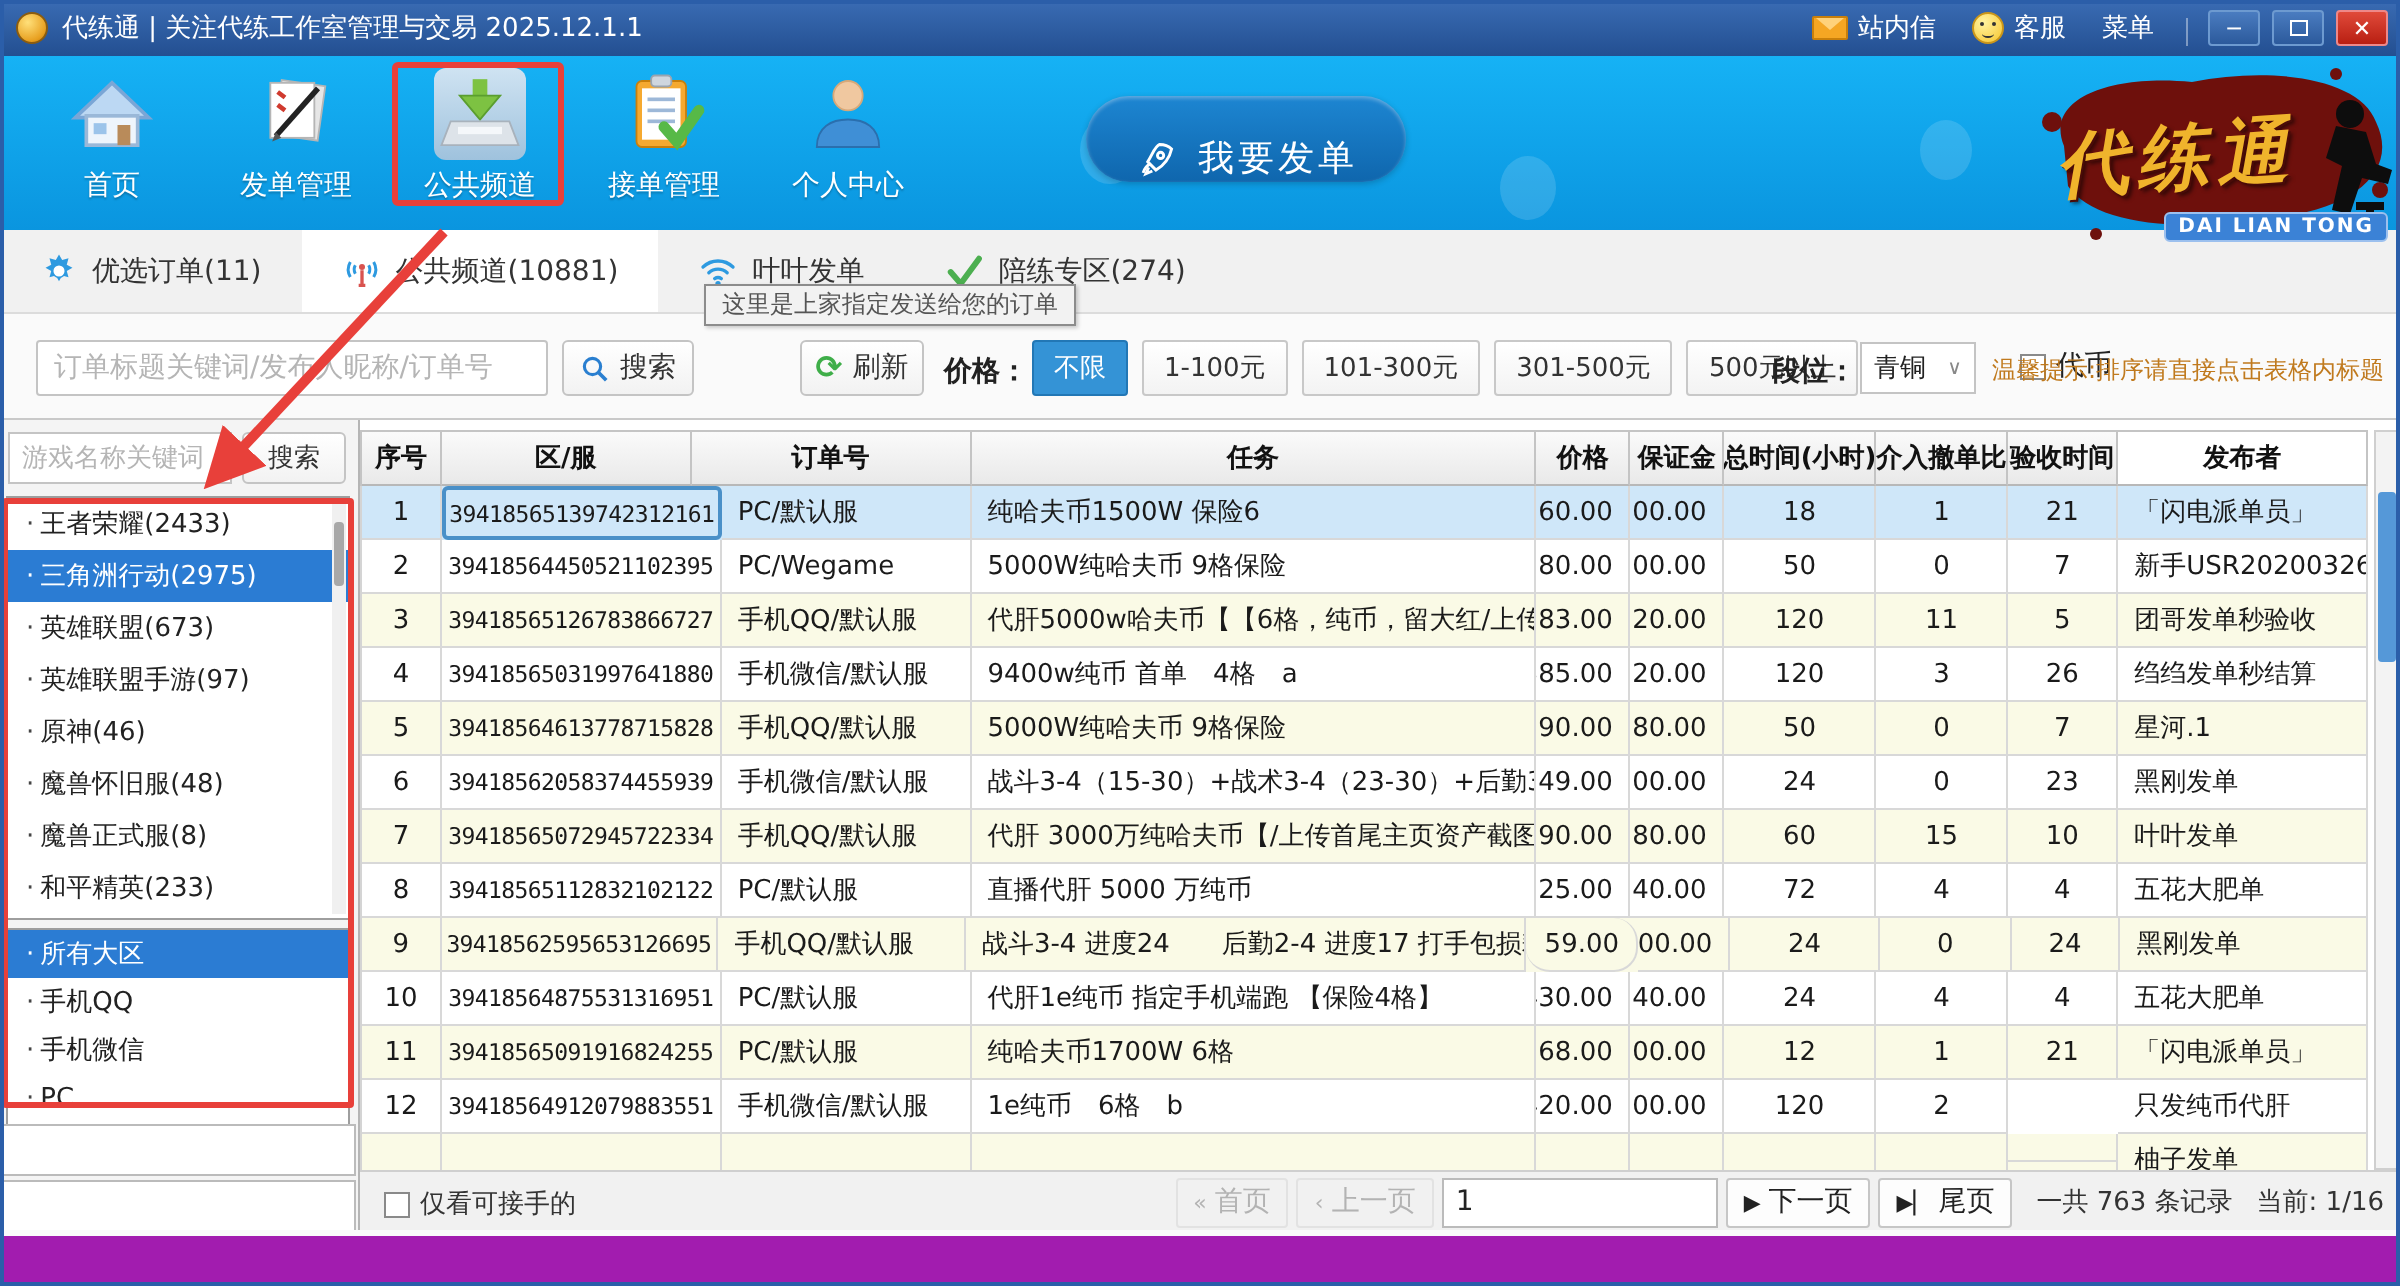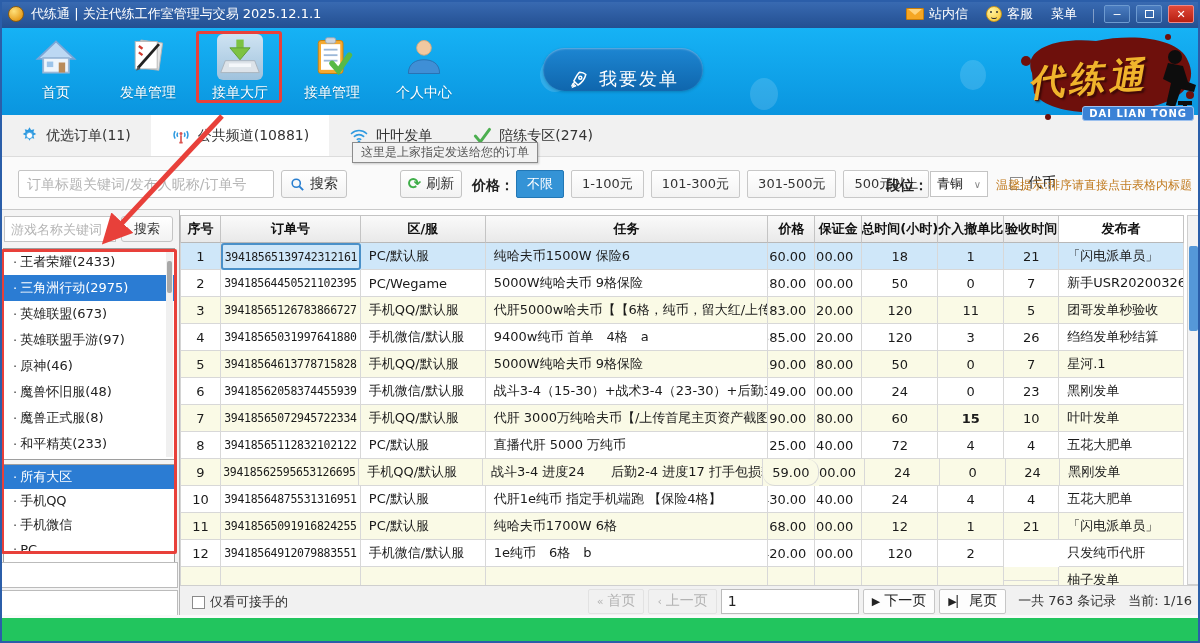--- a/index.html
+++ b/index.html
@@ -2,21 +2,21 @@
 <html style="--accent: #2b7cd3; --annot: #e8403a; --selrow: #cfe7f9; --stripe: #fafae6; --navtop: #16b2f5; --navbot: #0a95df; --pricesel: #3493d6; --hint: #c07a1e; --maroon: #6e100c; --gold: #f0b42c;"><head>
 <meta charset="utf-8">
 <style>
   :root{
     --accent:#2b7cd3; --annot:#e8403a; --selrow:#cfe7f9; --stripe:#fafae6;
     --navtop:#16b2f5; --navbot:#0a95df; --titleblue:#2a5b9e; --hint:#c07a1e;
     --pricesel:#3493d6; --maroon:#6e100c; --gold:#f0b42c;
   }
   *{margin:0;padding:0;box-sizing:border-box;}
   body{font-family:"DejaVu Sans","Liberation Sans",sans-serif;background:#888;}
-  .window{position:relative;width:1200px;height:643px;background:#22c55e;overflow:hidden;}
+  .window{position:relative;width:1200px;height:643px;background:#a21caf;overflow:hidden;}
   .window::after{content:'';position:absolute;inset:0;border:2px solid #2b5ea9;pointer-events:none;z-index:300;}
 
   
   .titlebar{position:absolute;left:0;top:0;width:100%;height:28px;
     background:linear-gradient(#3a6cb4,#234f91);display:flex;align-items:center;color:#fff;font-size:13px;z-index:20;}
   .appicon{width:16px;height:16px;border-radius:50%;background:radial-gradient(circle at 35% 30%,#ffe07a,#e8a020 70%,#b97708);margin:0 7px 0 8px;border:1px solid #8a5c10;}
   .tb-right{margin-left:auto;display:flex;align-items:flex-end;gap:6px;padding-right:6px;}
   .tb-item{display:flex;align-items:center;gap:5px;padding:0 6px;cursor:default;}
   .envelope{width:18px;height:12px;background:#f5a623;border:1px solid #c97f0a;position:relative;border-radius:1px;}
   .envelope::after{content:'';position:absolute;left:1px;top:0;border-left:7px solid transparent;border-right:7px solid transparent;border-top:6px solid #ffd27a;}
@@ -203,21 +203,21 @@
       </div>
       <div class="navitem boxed">
         <span class="nicon">
           <svg width="44" height="44" viewBox="0 0 48 48">
               <rect x="20" y="5" width="8" height="9" fill="#7dc242"></rect>
               <polygon points="13,14 35,14 24,27" fill="#7dc242" stroke="#5a9e2f"></polygon>
               <polygon points="8,28 40,28 45,41 3,41" fill="#dde3e9" stroke="#a8b2bc"></polygon>
               <rect x="12" y="31" width="24" height="4" fill="#f4f7fa"></rect>
             </svg>
         </span>
-        <span class="navlabel">接单大厅</span>
+        <span class="navlabel">公共频道</span>
       </div>
       <div class="navitem">
         <span class="nicon">
           <svg width="44" height="44" viewBox="0 0 48 48">
               <rect x="9" y="6" width="27" height="36" rx="3" fill="#f5a930" stroke="#c97f0a"></rect>
               <rect x="12" y="10" width="21" height="28" fill="#fff"></rect>
               <line x1="15" y1="16" x2="30" y2="16" stroke="#9db8d8" stroke-width="2"></line>
               <line x1="15" y1="22" x2="30" y2="22" stroke="#9db8d8" stroke-width="2"></line>
               <line x1="15" y1="28" x2="30" y2="28" stroke="#9db8d8" stroke-width="2"></line>
               <rect x="17" y="3" width="11" height="6" rx="2" fill="#cfd6de" stroke="#9aa4af"></rect>
@@ -394,22 +394,22 @@
           <span>PC</span>
         </div>
       </div>
     <div class="side-empty" style="top:352px;height:26px;"></div>
     <div class="side-empty" style="top:380px;height:26px;"></div>
   </div>
 
   <div class="main">
     <div class="thead" id="table-header">
         <div class="th" style="width: 40px;">序号</div>
+        <div class="th" style="width: 125px;">区/服</div>
         <div class="th" style="width: 140px;">订单号</div>
-        <div class="th" style="width: 125px;">区/服</div>
         <div class="th" style="width: 283px;">任务</div>
         <div class="th" style="width: 47px;">价格</div>
         <div class="th" style="width: 47px;">保证金</div>
         <div class="th" style="width: 76px;">总时间(小时)</div>
         <div class="th" style="width: 66px;">介入撤单比</div>
         <div class="th" style="width: 55px;">验收时间</div>
         <div class="th white" style="width: 125px;">发布者</div>
       </div>
     <div class="tbody" id="table-body">
         <div class="tr sel">
@@ -485,21 +485,21 @@
           <div class="td l" style="width: 125px;">黑刚发单</div>
         </div>
         <div class="tr stripe">
           <div class="td c" style="width: 40px;">7</div>
           <div class="td c mono" style="width: 140px;">39418565072945722334</div>
           <div class="td l" style="width: 125px;">手机QQ/默认服</div>
           <div class="td l" style="width: 283px;">代肝 3000万纯哈夫币【/上传首尾主页资产截图】</div>
           <div class="td r" style="width: 47px;">90.00</div>
           <div class="td r" style="width: 47px;">80.00</div>
           <div class="td c" style="width: 76px;">60</div>
-          <div class="td c" style="width: 66px; font-weight: bold;">15</div>
+          <div class="td c" style="width: 66px;">15</div>
           <div class="td c" style="width: 55px;">10</div>
           <div class="td l" style="width: 125px;">叶叶发单</div>
         </div>
         <div class="tr">
           <div class="td c" style="width: 40px;">8</div>
           <div class="td c mono" style="width: 140px;">39418565112832102122</div>
           <div class="td l" style="width: 125px;">PC/默认服</div>
           <div class="td l" style="width: 283px;">直播代肝 5000 万纯币</div>
           <div class="td r" style="width: 47px;">225.00</div>
           <div class="td r" style="width: 47px;">140.00</div>

